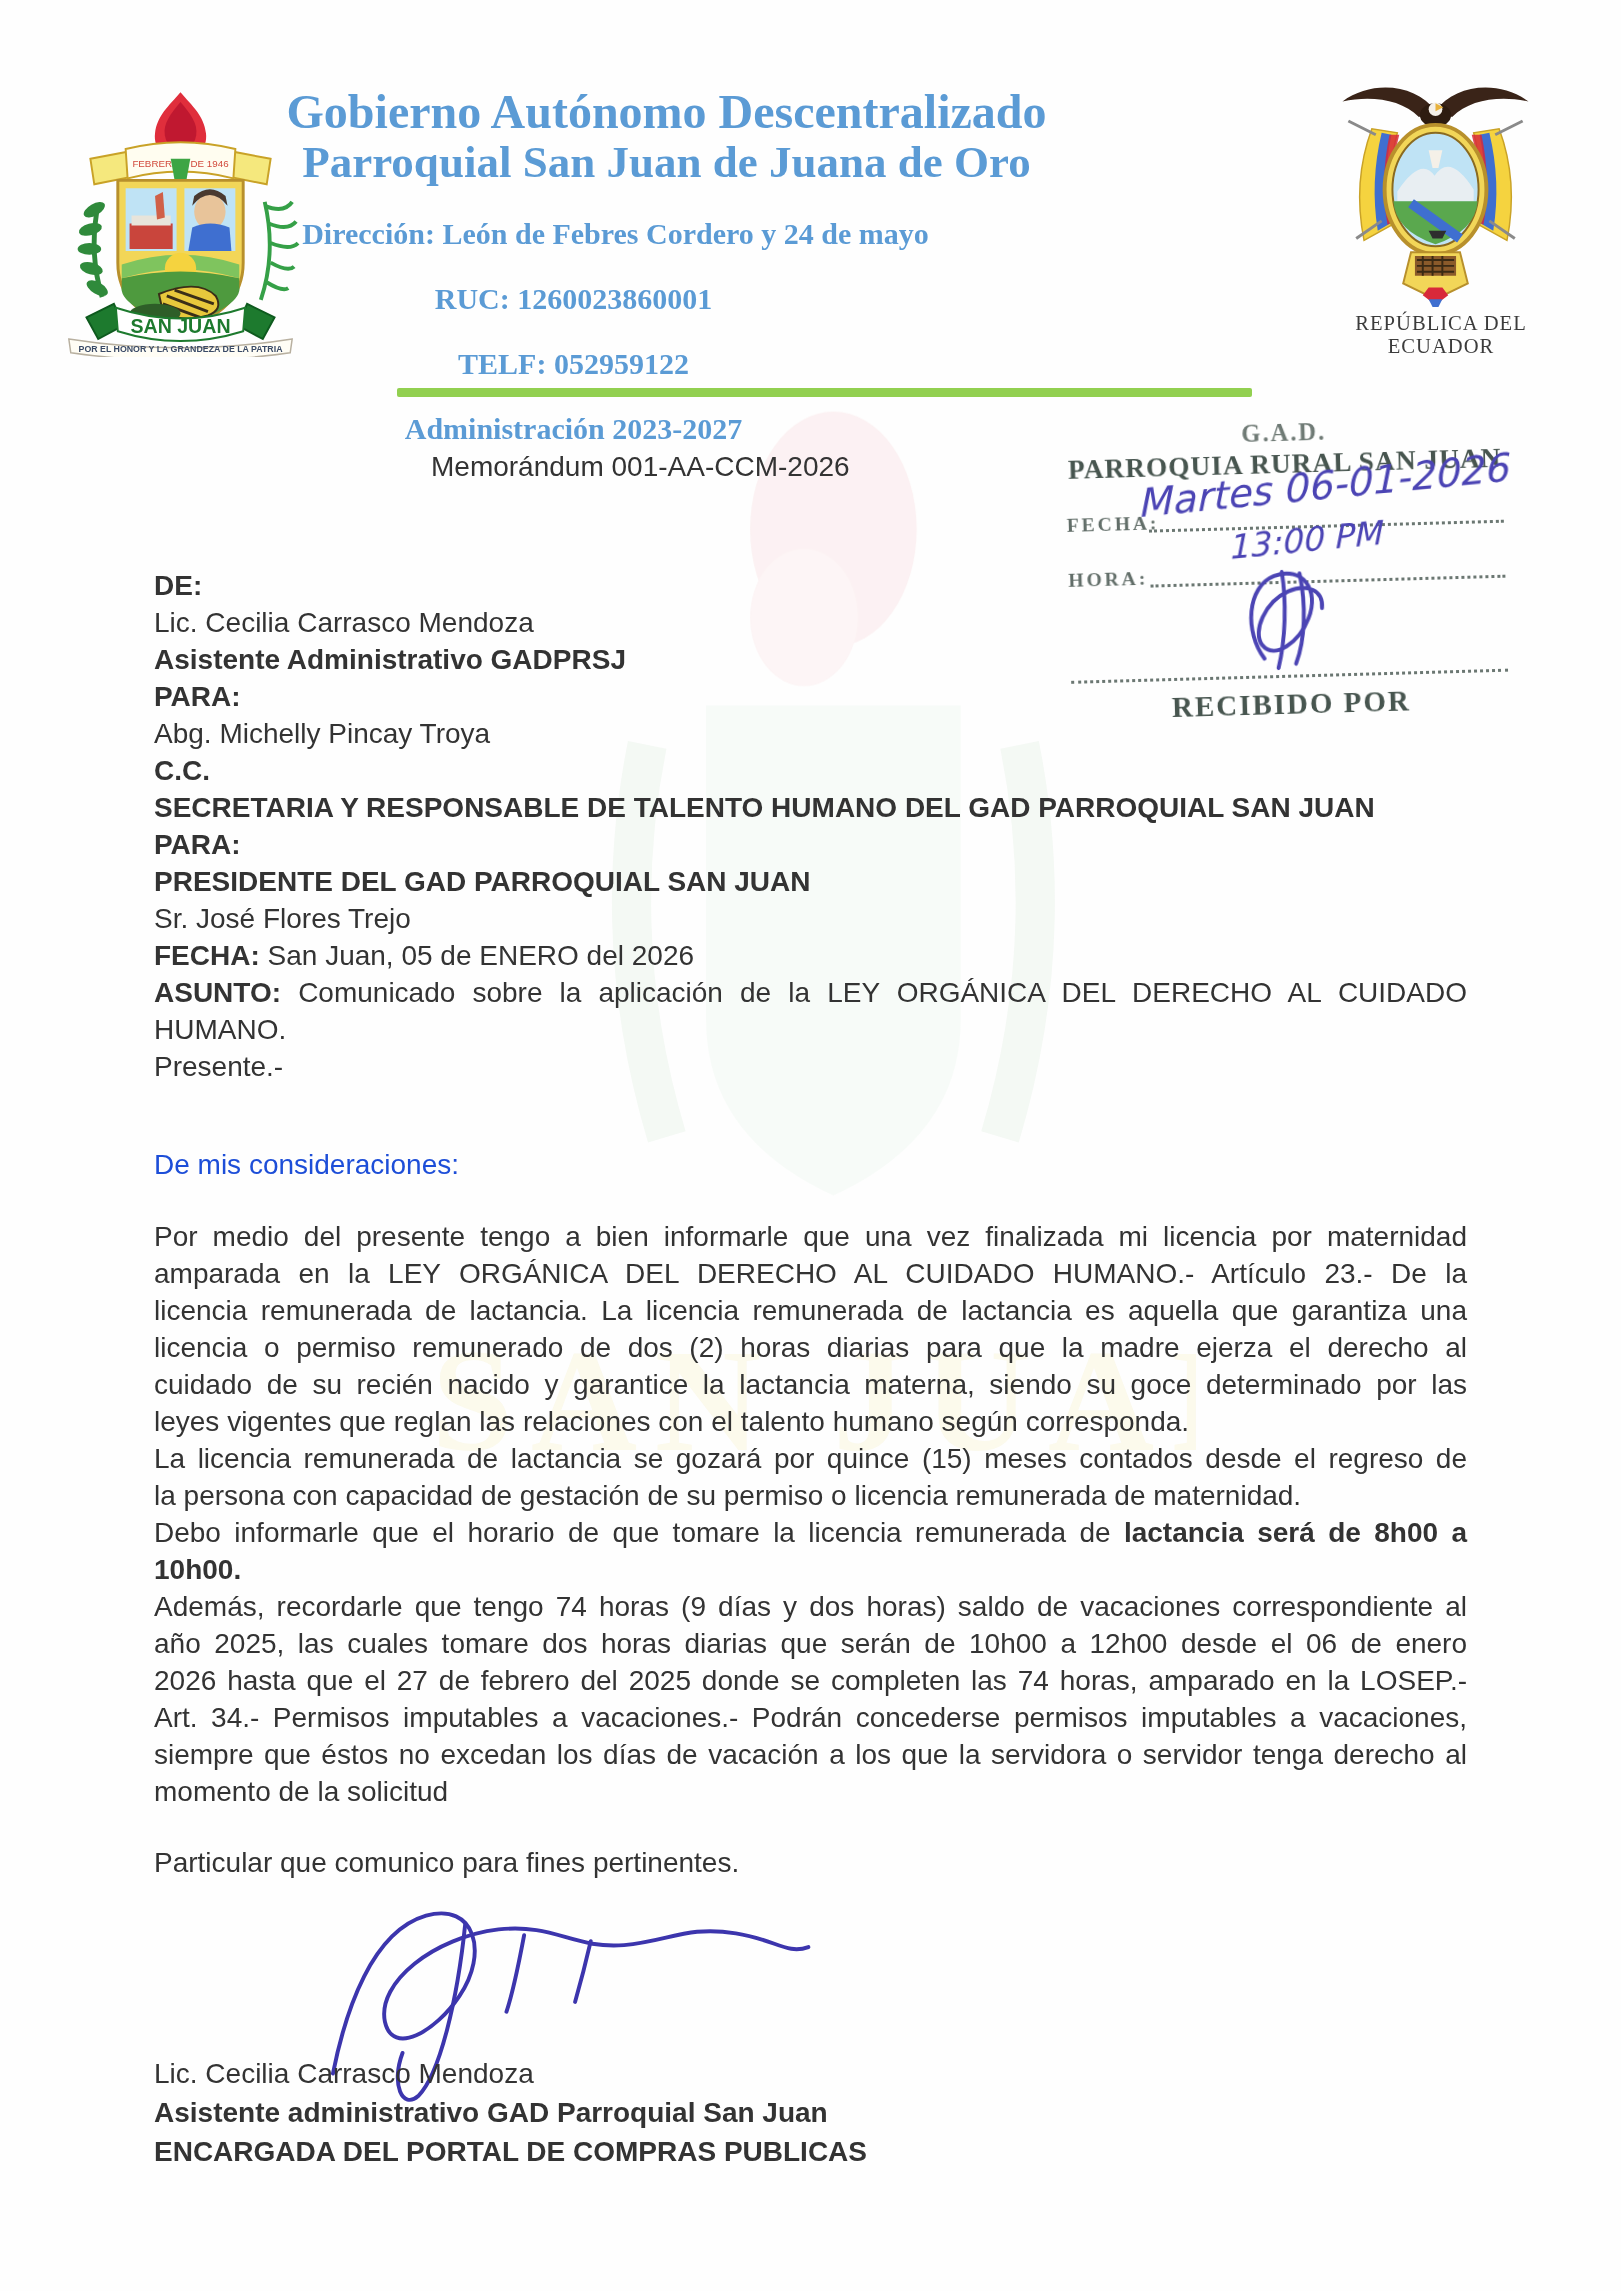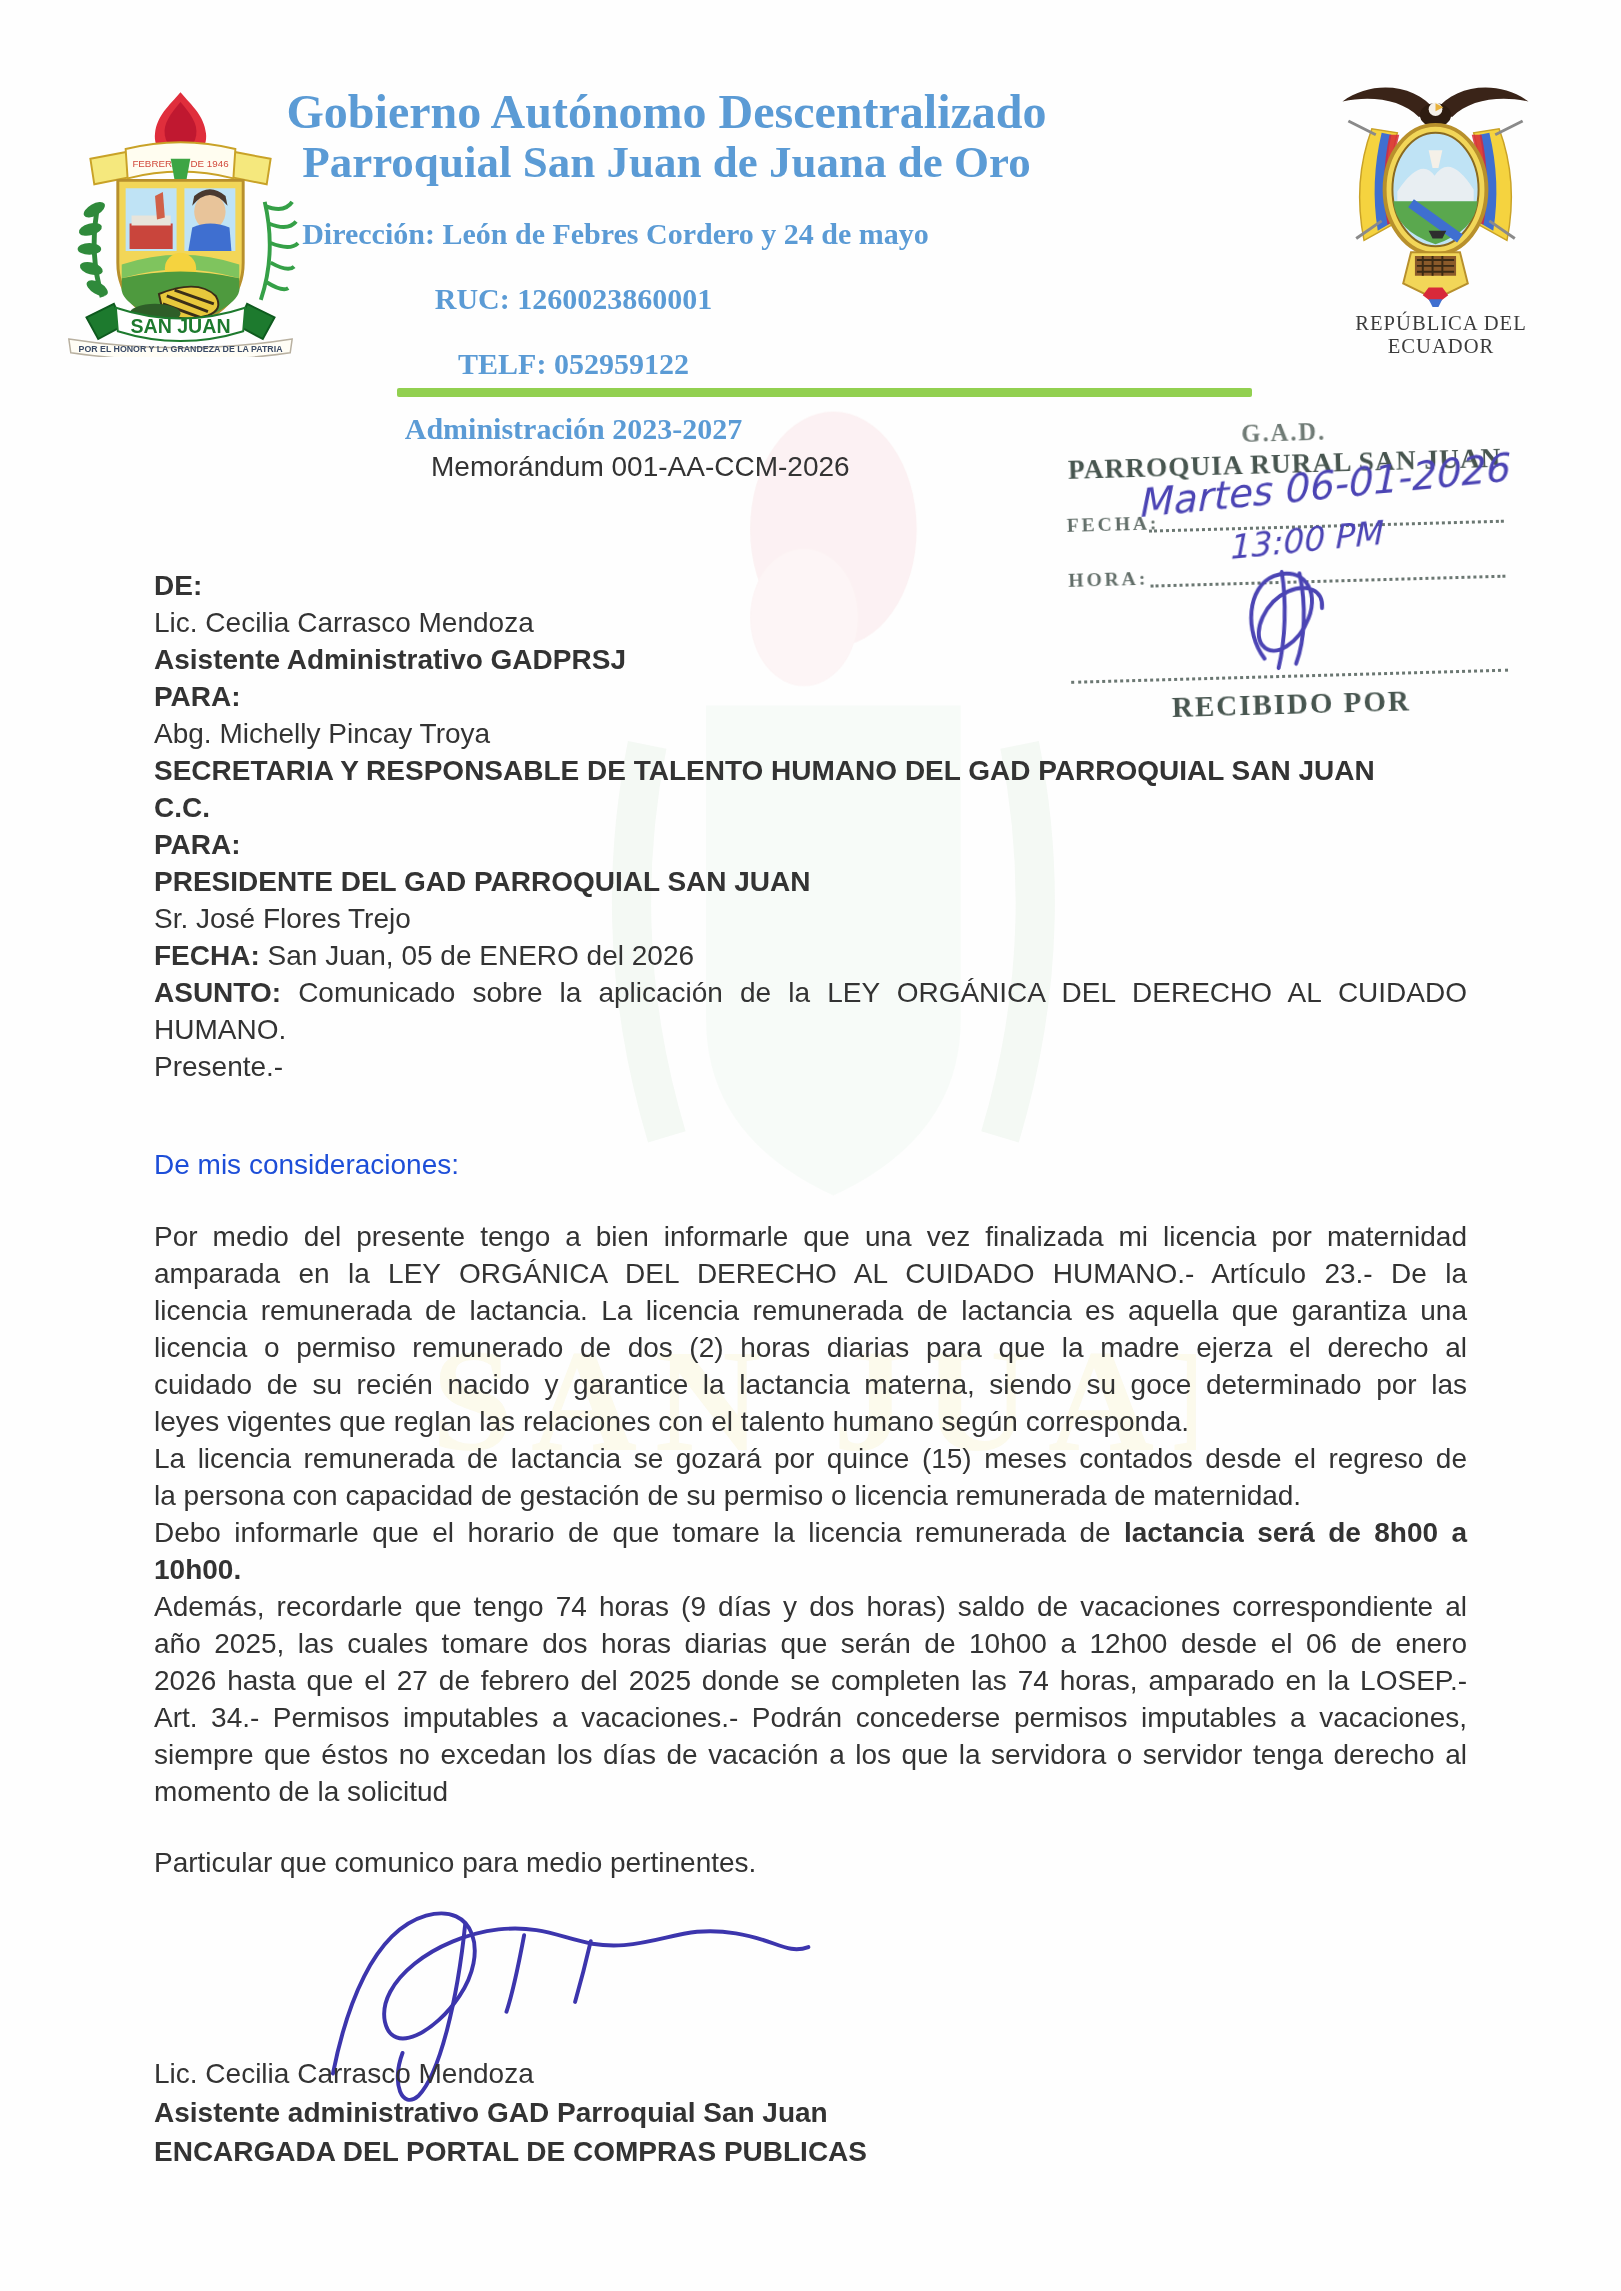--- a/index.html
+++ b/index.html
@@ -206,22 +206,22 @@
   </div>
   <div class="stamp-received">RECIBIDO POR</div>
 </div>
 
 <div class="abs doc" style="top:567px">
   <div class="ln b">DE:</div>
   <div class="ln">Lic. Cecilia Carrasco Mendoza</div>
   <div class="ln b">Asistente Administrativo GADPRSJ</div>
   <div class="ln b">PARA:</div>
   <div class="ln">Abg. Michelly Pincay Troya</div>
+  <div class="ln b">C.C.</div>
   <div class="ln b">SECRETARIA Y RESPONSABLE DE TALENTO HUMANO DEL GAD PARROQUIAL SAN JUAN</div>
-  <div class="ln b">C.C.</div>
   <div class="ln b">PARA:</div>
   <div class="ln b">PRESIDENTE DEL GAD PARROQUIAL SAN JUAN</div>
   <div class="ln">Sr. José Flores Trejo</div>
   <div class="ln"><span class="b">FECHA:</span><span> San Juan, 05 de ENERO del 2026</span></div>
   <div class="just"><span class="b">ASUNTO:</span><span> Comunicado sobre la aplicación de la LEY ORGÁNICA DEL DERECHO AL CUIDADO</span></div>
   <div class="ln">HUMANO.</div>
   <div class="ln">Presente.-</div>
 </div>
 
 <div class="abs salutation">De mis consideraciones:</div>
@@ -238,21 +238,21 @@
   <div class="just"><span>Debo informarle que el horario de que tomare la licencia remunerada de </span><span class="b">lactancia será de 8h00 a</span></div>
   <div class="ln b">10h00.</div>
   <div class="just">Además, recordarle que tengo 74 horas (9 días y dos horas) saldo de vacaciones correspondiente al</div>
   <div class="just">año 2025, las cuales tomare dos horas diarias que serán de 10h00 a 12h00 desde el 06 de enero</div>
   <div class="just">2026 hasta que el 27 de febrero del 2025 donde se completen las 74 horas, amparado en la LOSEP.-</div>
   <div class="just">Art. 34.- Permisos imputables a vacaciones.- Podrán concederse permisos imputables a vacaciones,</div>
   <div class="just">siempre que éstos no excedan los días de vacación a los que la servidora o servidor tenga derecho al</div>
   <div class="ln">momento de la solicitud</div>
 </div>
 
-<div class="abs closing">Particular que comunico para medio pertinentes.</div>
+<div class="abs closing">Particular que comunico para fines pertinentes.</div>
 
 <svg class="abs sig-svg" width="549" height="216" viewBox="0 0 560 220">
   <g stroke="#3c35ad" stroke-width="4" fill="none" stroke-linecap="round">
     <path d="M55,185 C68,120 95,40 150,24 C200,10 214,62 184,106 C160,142 116,168 108,132 C100,92 158,46 224,38 C282,32 300,58 352,54 C398,50 416,34 466,42 C506,48 518,64 540,56"></path>
     <path d="M190,32 C182,110 164,186 142,208 C126,222 114,196 126,164"></path>
     <path d="M250,44 C244,76 238,104 232,122"></path>
     <path d="M318,50 C312,76 306,98 302,112"></path>
   </g>
 </svg>
 

